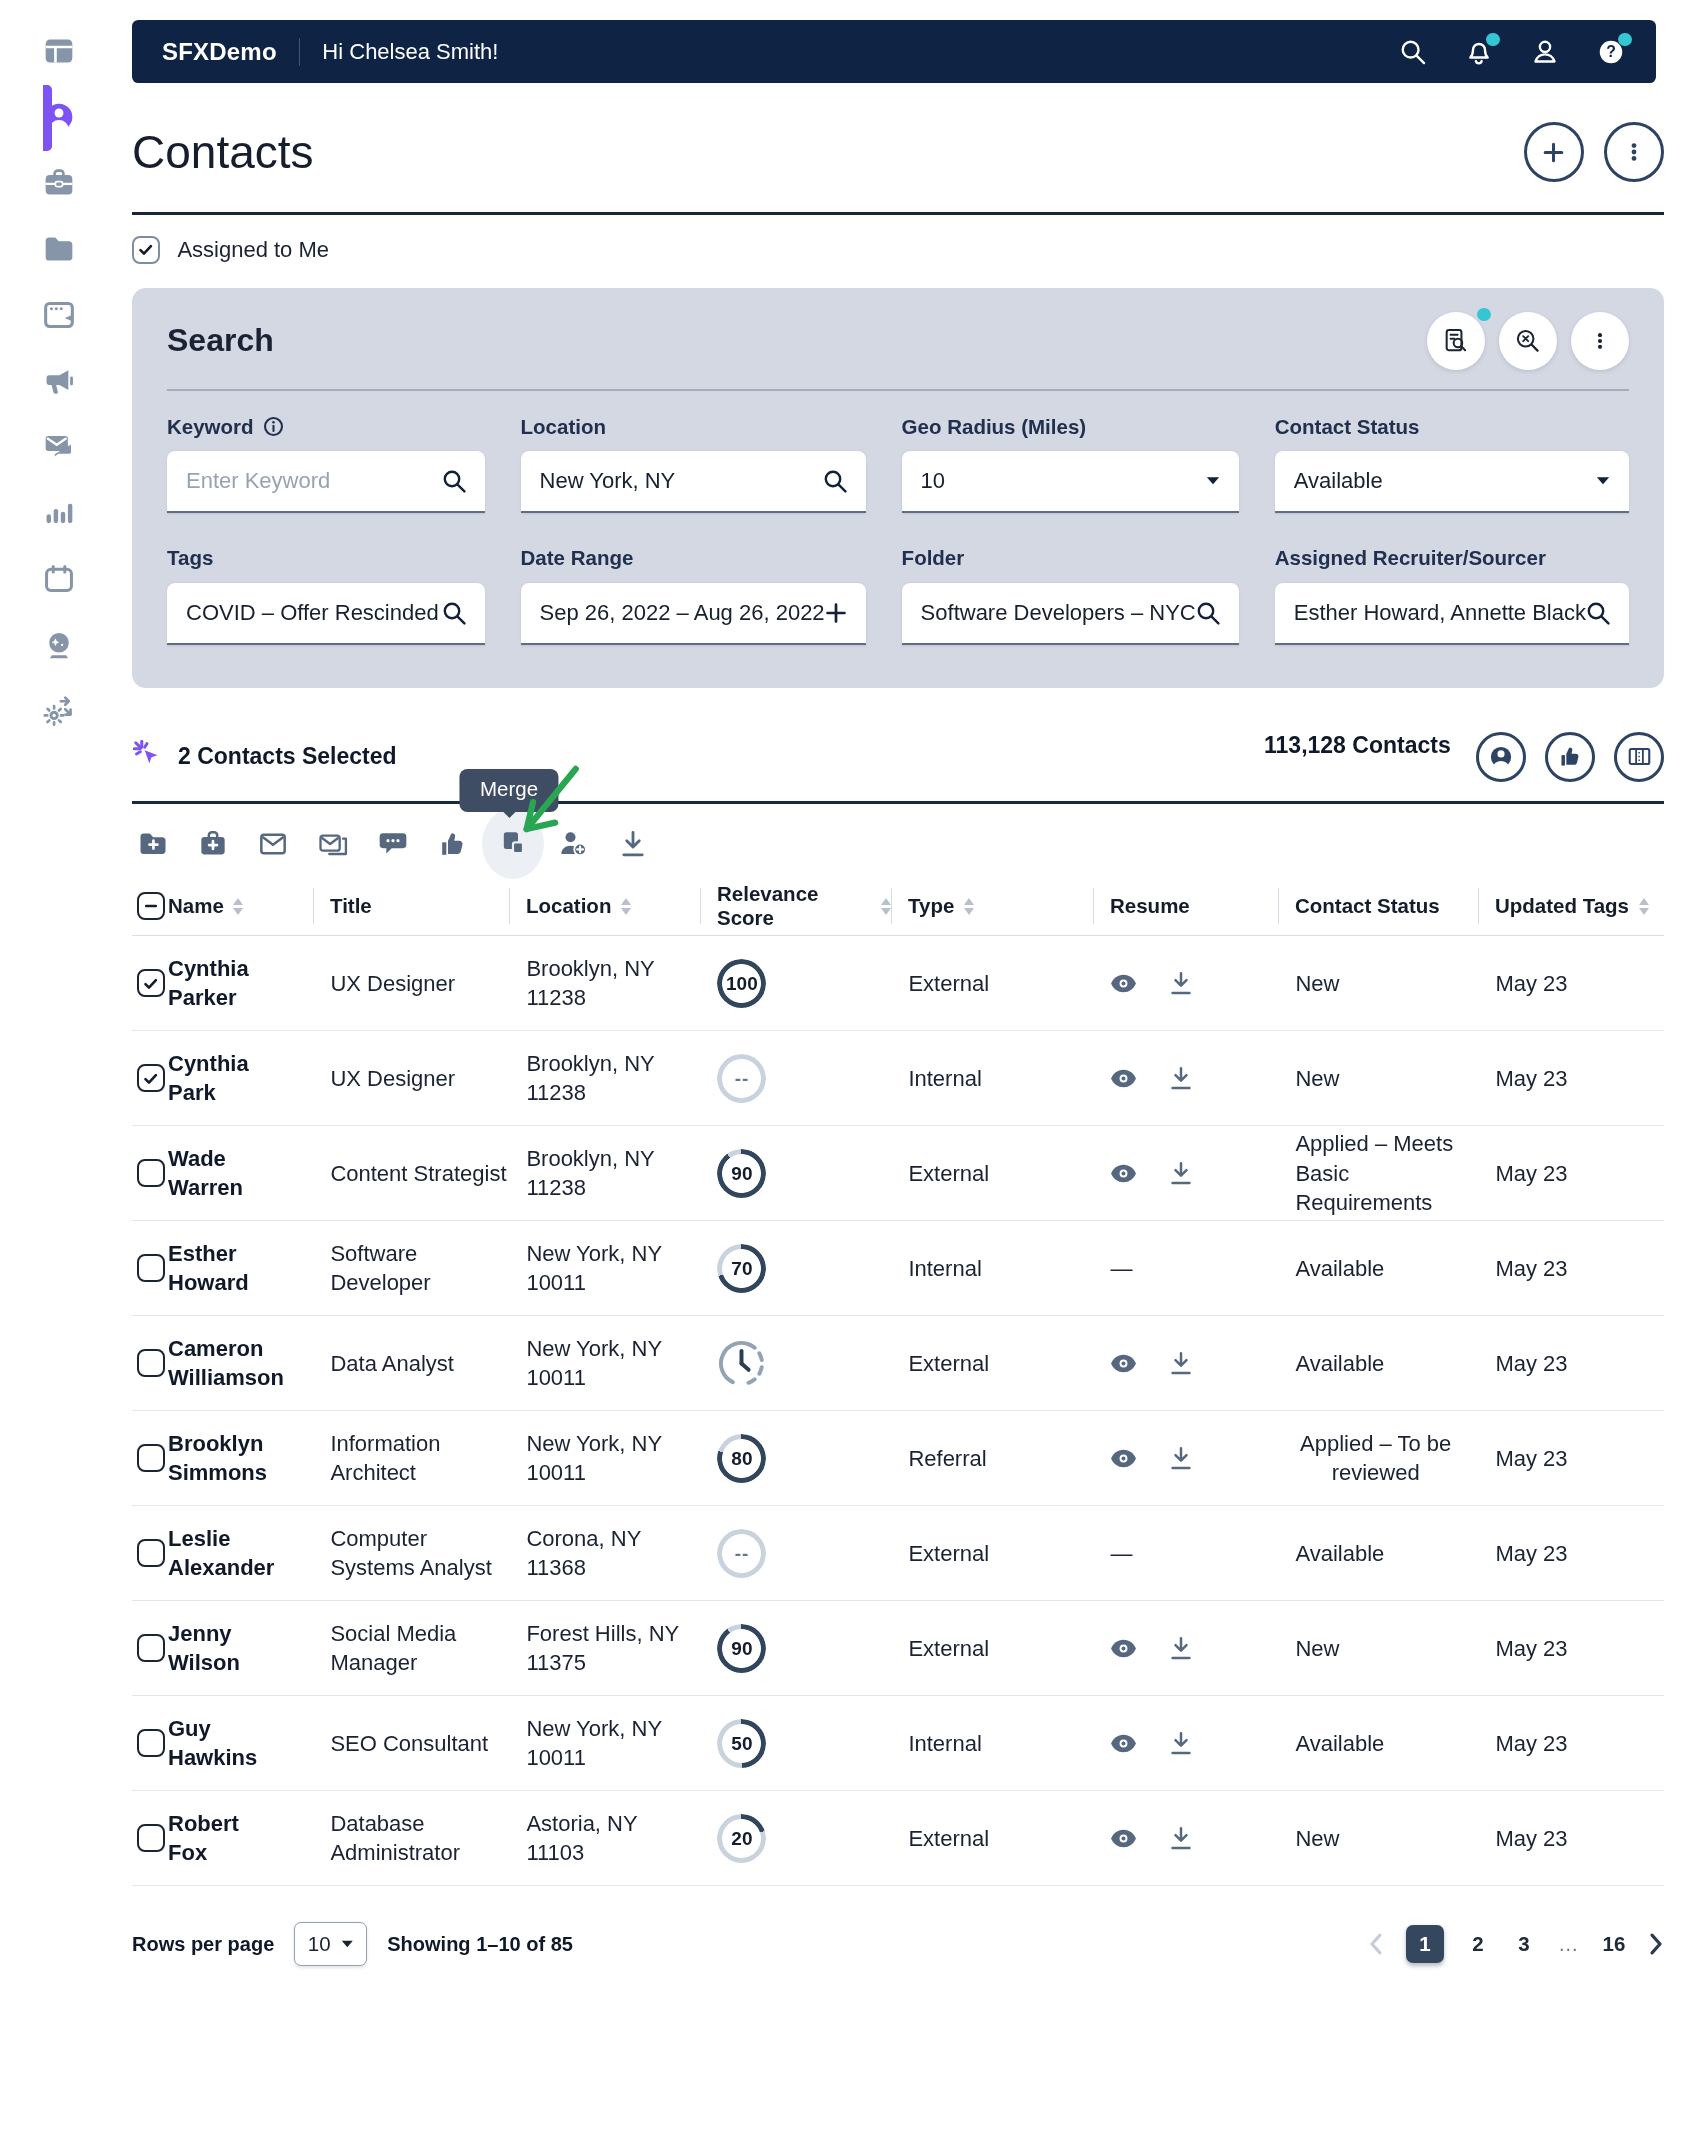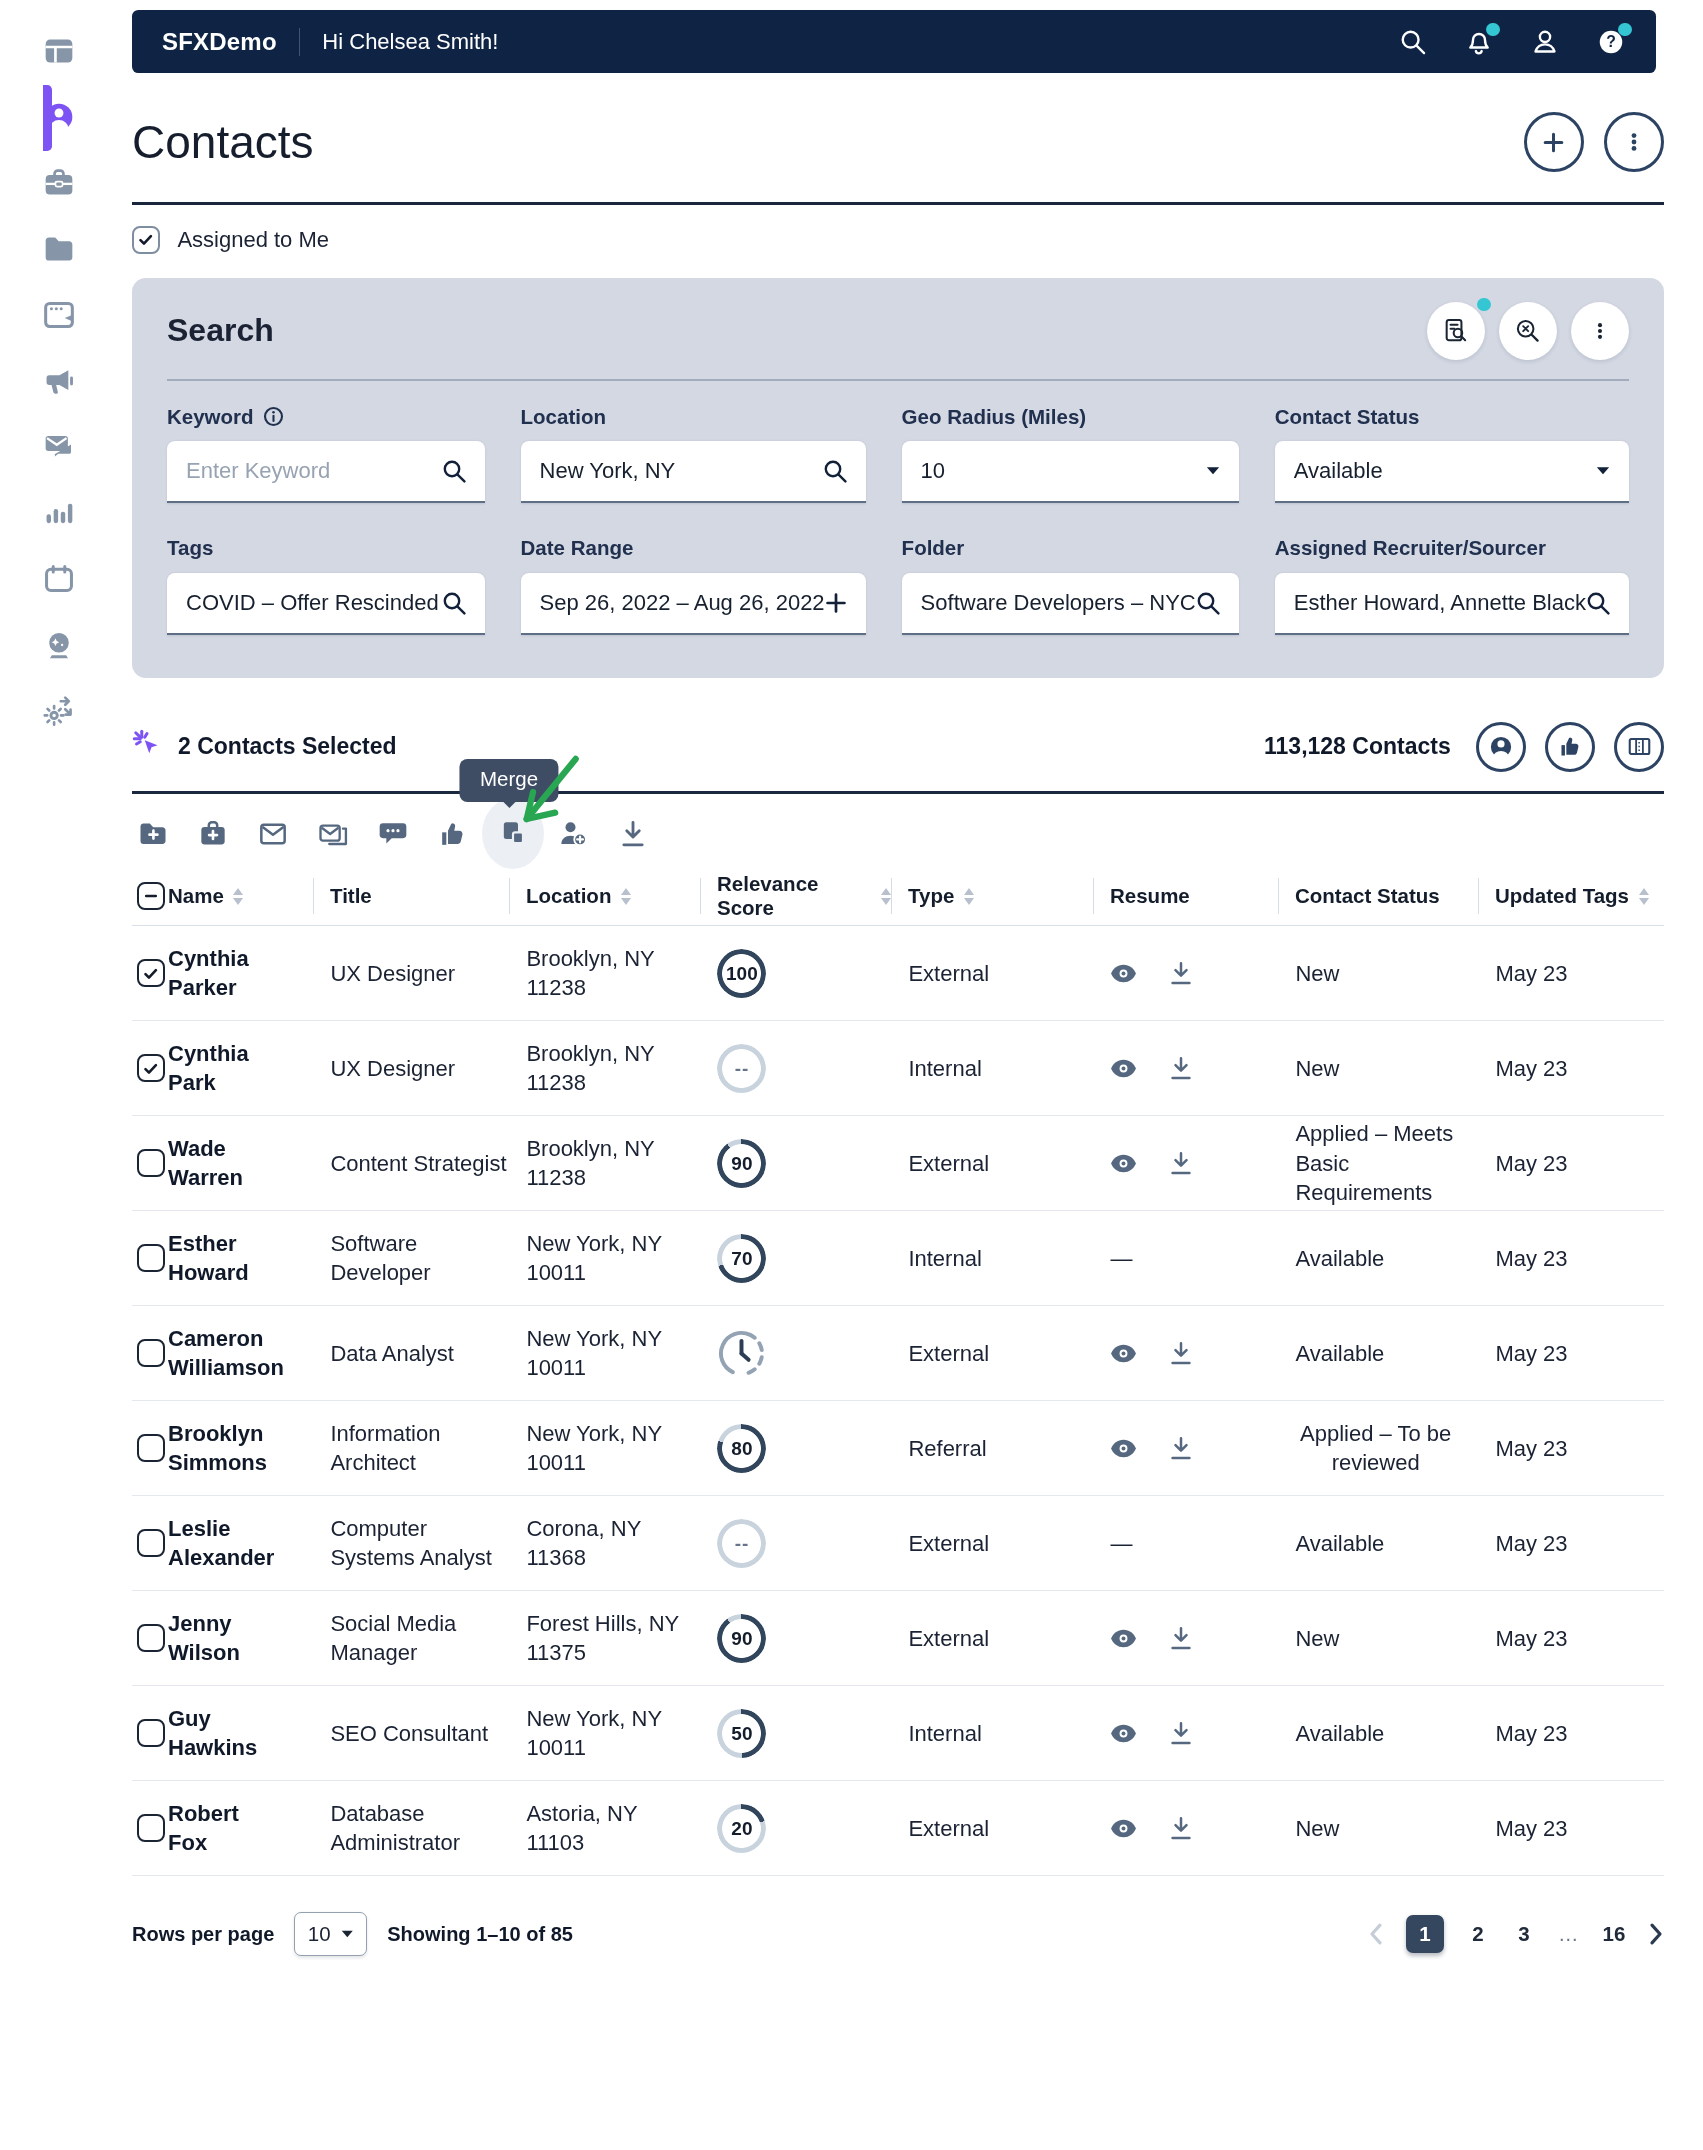--- a/index.html
+++ b/index.html
@@ -9,21 +9,21 @@
   
   .sidebar { position:absolute; left:0; top:0; width:118px; height:100%; background:#fff; z-index:6;
     display:flex; flex-direction:column; align-items:center; padding-top:19px; }
   .side-item { width:100%; height:66px; display:flex; align-items:center; justify-content:center;
     position:relative; color:#8695a8; cursor:pointer; }
   .side-item svg { width:32px; height:32px; }
   .side-item.active::before { content:''; position:absolute; left:0; top:0; bottom:0; width:8.7px;
     background:#7e53f4; border-radius:0 4.7px 4.7px 0; }
 
   
-  .main { position:absolute; left:132px; top:4px; width:1532px; }
+  .main { position:absolute; left:132px; top:14px; width:1532px; }
 
   .topbar { margin-top:6.3px; width:1524px; height:63px; background:#0f2444; border-radius:6.3px;
     display:flex; align-items:center; padding:0 30px; color:#fff; }
   .brand { font-size:24px; font-weight:700; letter-spacing:0.2px; }
   .tb-sep { width:1.6px; height:28px; background:#42546f; margin:0 22px; }
   .greeting { font-size:22px; font-weight:400; }
   .tb-icons { margin-left:auto; display:flex; align-items:center; gap:36px; }
   .tb-btn { position:relative; background:none; border:none; cursor:pointer; display:flex; color:#fff; }
   .tb-btn svg { width:30px; height:30px; }
   .dot { position:absolute; top:-4px; right:-5.5px; width:13.4px; height:13.4px; border-radius:50%; background:#35c6d4; }
@@ -55,21 +55,21 @@
   .input { height:62px; background:#fff; border-radius:8px 8px 0 0; border-bottom:2px solid #5e6e84;
     display:flex; align-items:center; padding:0 19px; font-size:22px; color:#17202e; cursor:text;
     box-shadow:0 0.8px 2.4px rgba(20,30,50,.10); }
   .input .val { flex:1; white-space:nowrap; overflow:hidden; }
   .input .ph { color:#97a3b2; }
   .t-icon { display:flex; flex:none; }
 
   
   .selection-bar { display:flex; align-items:center; margin-top:44px; padding-bottom:19px; }
   .sel-left { display:flex; align-items:center; gap:16px; font-size:23px; font-weight:700; color:#10192a; }
-  .sel-right { margin-left:auto; display:flex; align-items:center; gap:19px; }
+  .sel-right { margin-left:auto; display:flex; gap:19px; }
   .total { font-size:23px; font-weight:700; color:#10192a; margin-right:6.3px; }
   .o-circle.sm { width:50px; height:50px; border-width:3.2px; }
 
   
   .actions { position:relative; border-top:3.2px solid #1b2940; padding:24px 0 24px 4.7px; }
   .toolbar { display:flex; align-items:center; gap:28px; }
   .tool { background:none; border:none; width:32px; height:32px; color:#55687f;
     display:flex; align-items:center; justify-content:center; cursor:pointer; flex:none; }
   .tool svg { width:30px; height:30px; }
   .tool-hl { width:62px; height:71px; margin:-20px -15px; border-radius:50%; background:#ecf0f5;

